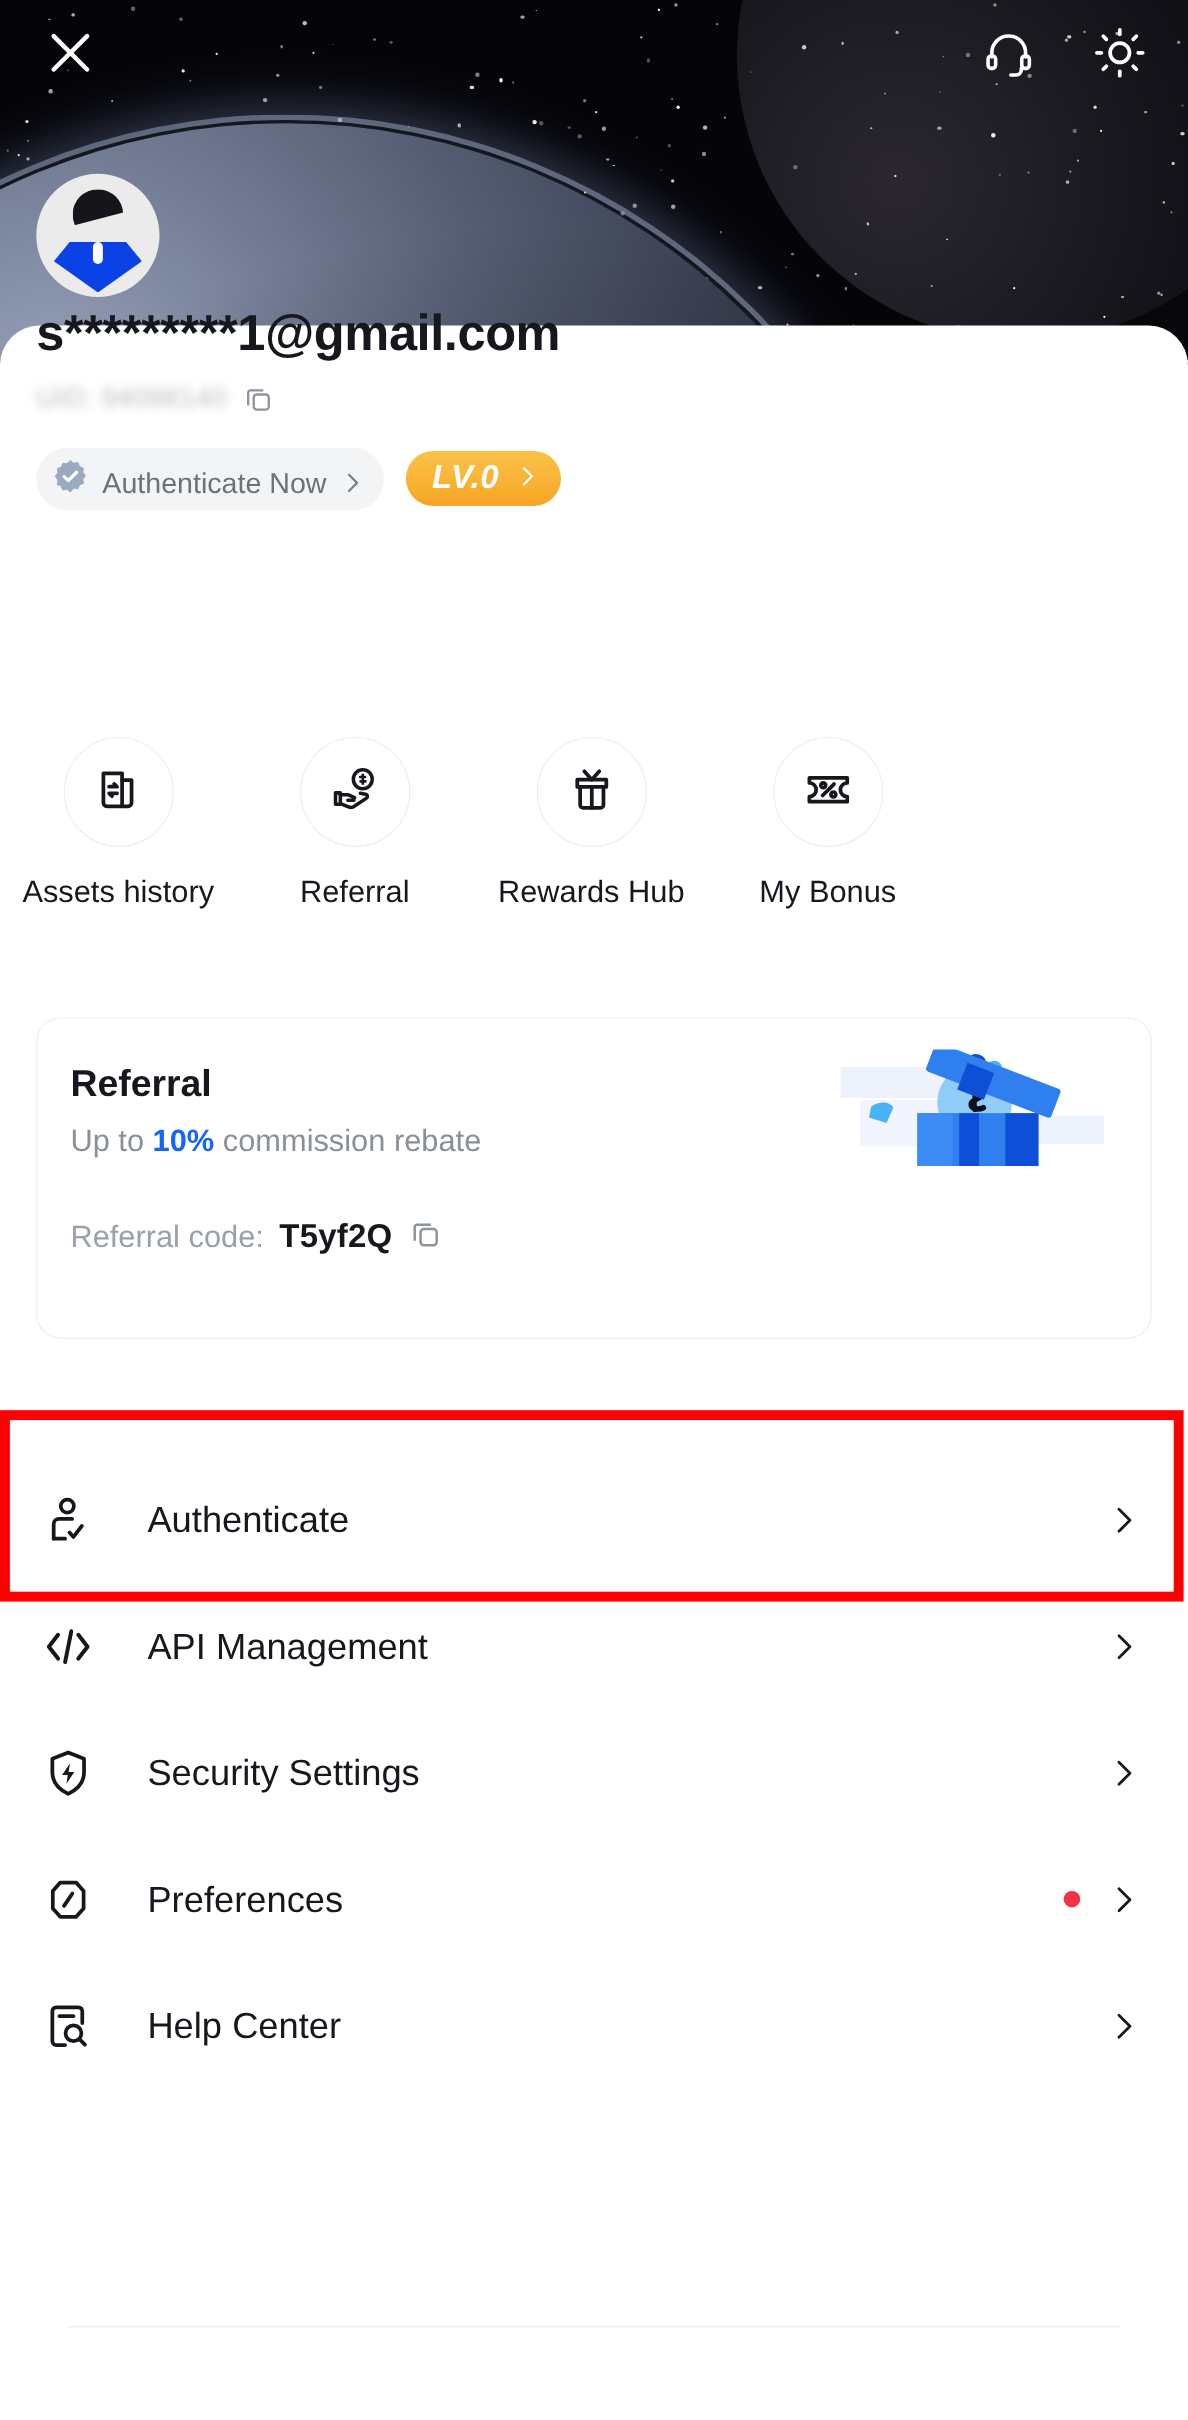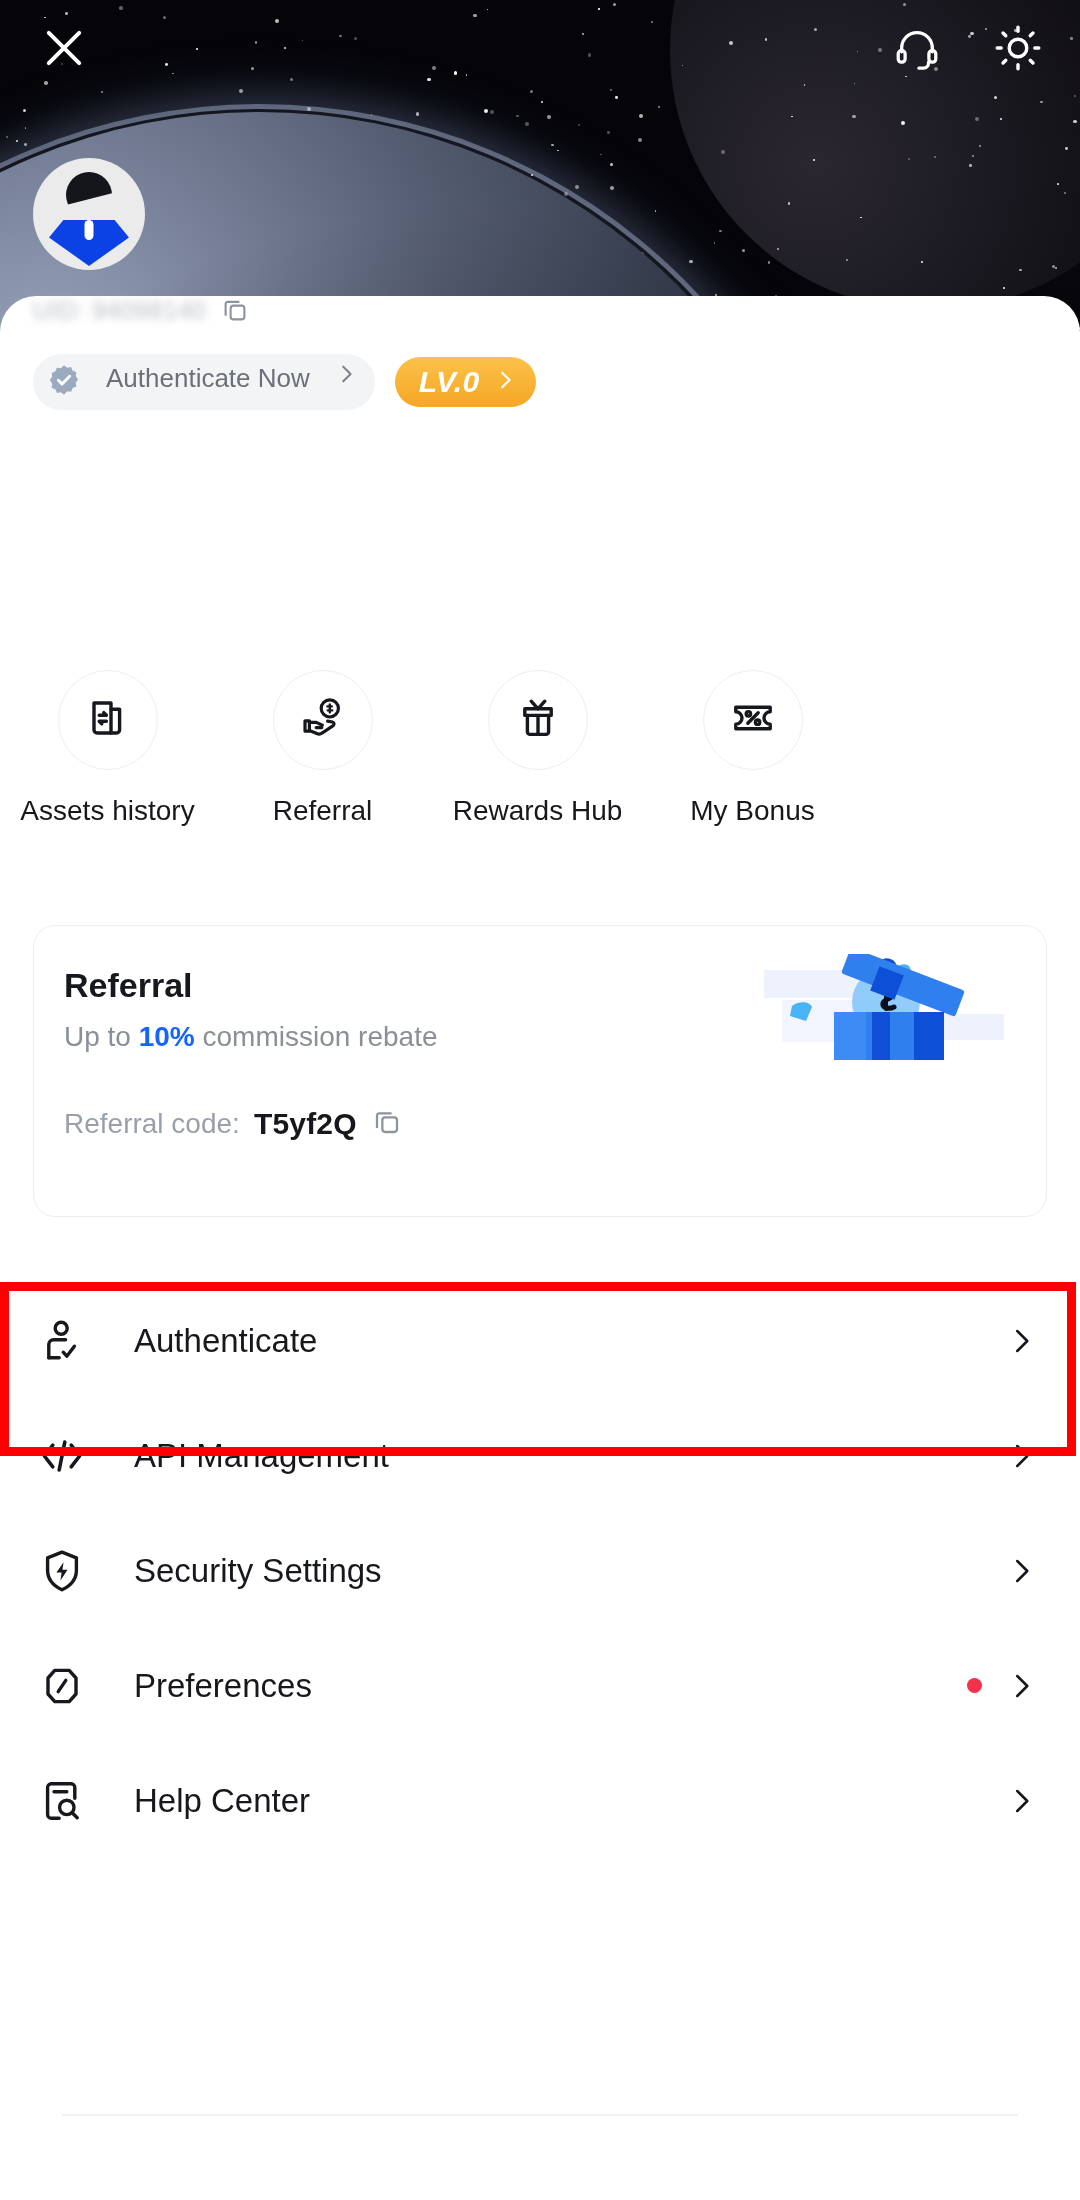--- a/index.html
+++ b/index.html
@@ -90,21 +90,21 @@
   }
   .uid-row { display:flex; align-items:center; gap:14px; margin-top:16px; height:36px; }
   .uid-text {
     font-size:25px; color:#b9bcc2; filter:blur(4.2px); letter-spacing:0.4px;
     user-select:none;
   }
   .copy-ic { display:block; }
 
   .badges { display:flex; align-items:center; gap:20px; margin-top:26px; }
   .badge-auth {
-    display:flex; align-items:flex-start; gap:25px;
+    display:flex; align-items:flex-end; gap:12px;
     background:#f3f4f6; border-radius:30px; padding:9px 18px 9px 14px;
   }
   .badge-auth .txt { font-size:26px; color:#6b7079; }
   .badge-lv {
     display:flex; align-items:center; gap:14px;
     background:linear-gradient(180deg,#FBC24A 0%,#F6A623 100%);
     border-radius:30px; padding:8px 20px 8px 24px;
   }
   .badge-lv .txt {
     font-size:30px; font-weight:700; font-style:italic; color:#fff; letter-spacing:0.5px;
@@ -133,21 +133,21 @@
   .ref-code-label { font-size:28px; color:#9aa0a8; }
   .ref-code-val { font-size:30px; font-weight:700; color:#16181d; letter-spacing:0.2px; }
   .gift { position:absolute; right:42px; top:28px; width:240px; height:110px; }
   .share-btn {
     position:absolute; right:36px; top:158px; width:198px; height:74px;
     background:#1b1d21; color:#fff; border-radius:40px; border:none;
     font-size:30px; font-family:inherit; display:flex; align-items:center; justify-content:center;
   }
 
   
-  .menu { position:absolute; left:0; top:1283px; width:1080px; }
+  .menu { position:absolute; left:0; top:1324px; width:1080px; }
   .menu-row {
     position:relative; height:115px; display:flex; align-items:center;
     padding:0 44px 0 34px;
   }
   .menu-ic { width:56px; display:flex; align-items:center; justify-content:center; }
   .menu-label { margin-left:44px; font-size:33px; color:#16181d; }
   .menu-right { margin-left:auto; display:flex; align-items:center; gap:24px; }
   .dot { width:15px; height:15px; border-radius:50%; background:#f3324a; display:block; }
   .chev { display:block; }
 
@@ -397,20 +397,21 @@
 
   <div class="sheet"></div>
 
   <div class="avatar">
     <div class="av-head"></div>
     <div class="av-body"></div>
     <div class="av-notch"></div>
   </div>
 
   <div class="profile">
+    <div class="email">s*********1@gmail.com</div>
 
     <div class="uid-row">
       <span class="uid-text">UID: 94098140</span>
       <span>
         <svg class="copy-ic" width="30" height="30" viewBox="0 0 24 24" fill="none" stroke="#8e949c" stroke-width="1.7" stroke-linejoin="round">
           <rect x="8.5" y="8.5" width="11" height="11" rx="2.2"></rect>
           <path d="M15.5 5.5H6.2A1.7 1.7 0 0 0 4.5 7.2v9.3"></path>
         </svg>
       </span>
     </div>

